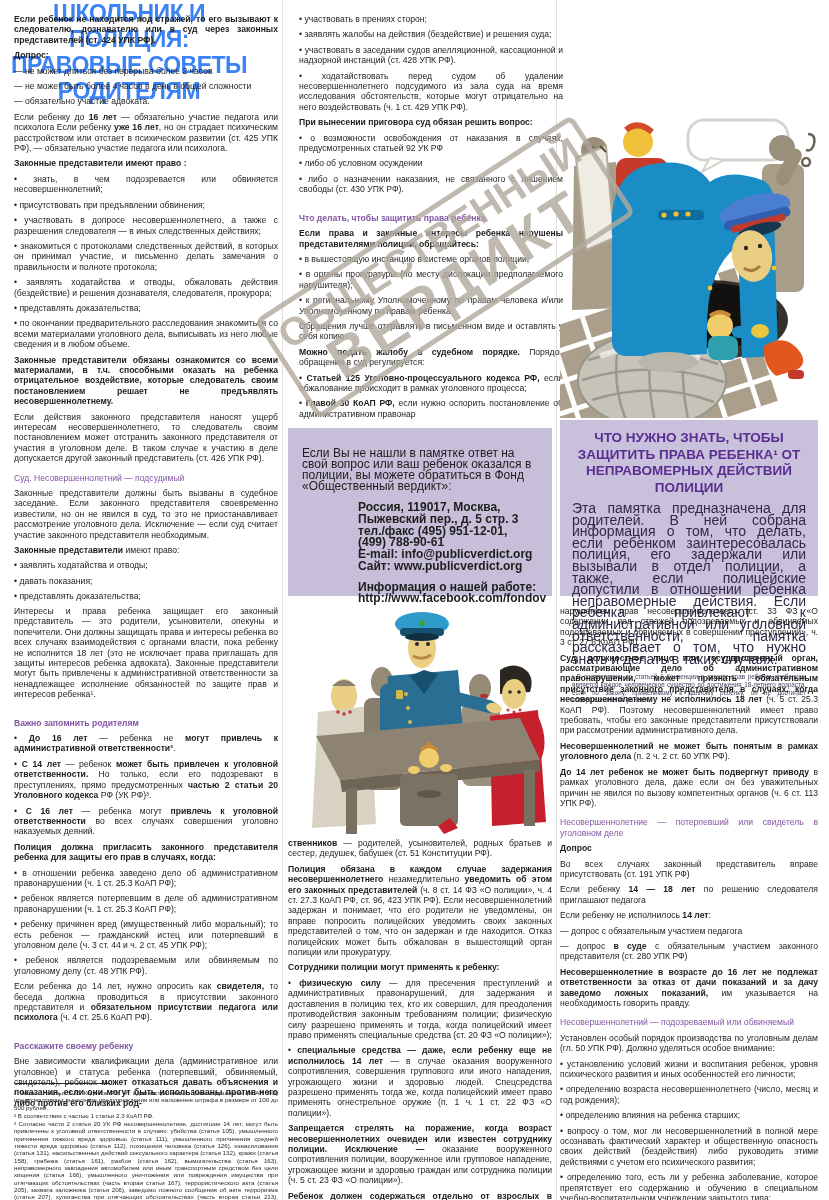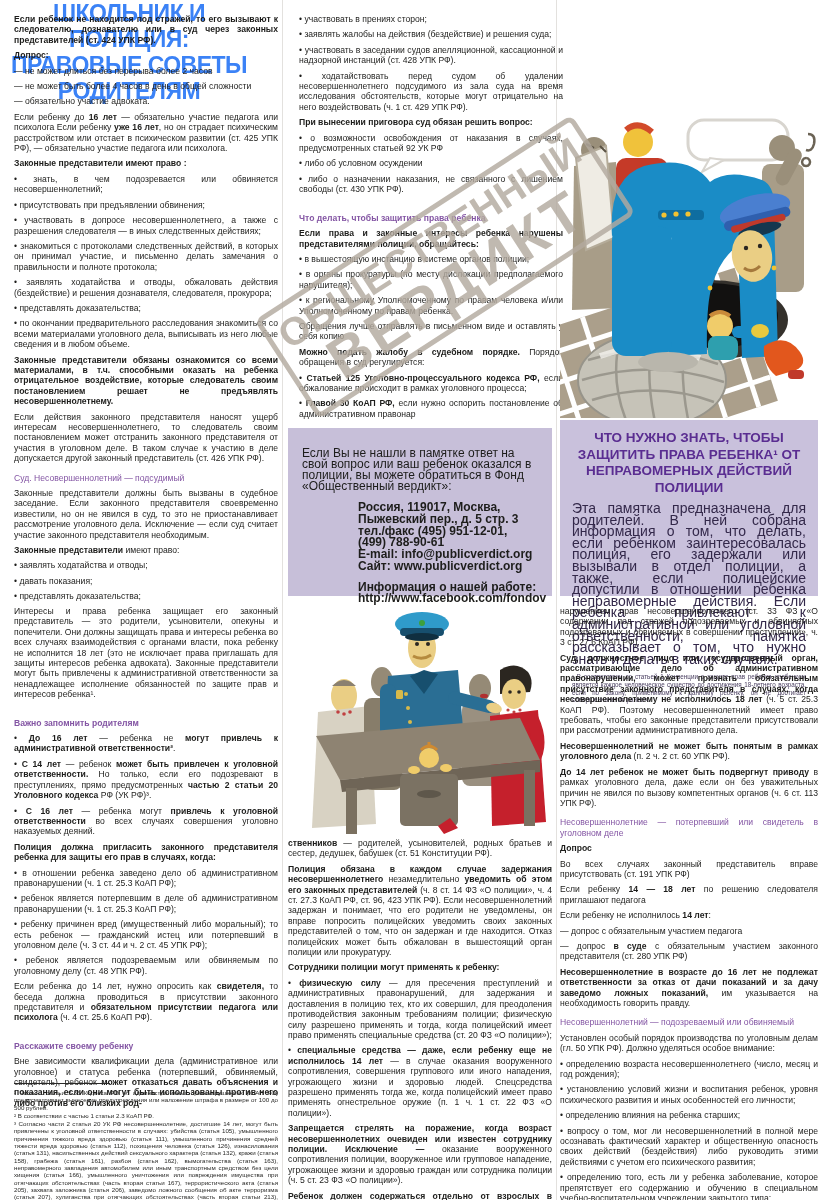--- a/index.html
+++ b/index.html
@@ -343,22 +343,22 @@
       <div class="blk hr">Несовершеннолетние — потерпевший или свидетель в уголовном деле</div>
       <div class="blk pb">Допрос</div>
       <div class="blk p">Во всех случаях законный представитель вправе присутствовать (ст. 191 УПК РФ)</div>
       <div class="blk p">Если ребенку <b>14 — 18 лет</b> по решению следователя приглашают педагога</div>
       <div class="blk p">Если ребенку не исполнилось <b>14 лет</b>:</div>
       <div class="blk p">— допрос с обязательным участием педагога</div>
       <div class="blk p">— допрос <b>в суде</b> с обязательным участием законного представителя (ст. 280 УПК РФ)</div>
       <div class="blk p"><b>Несовершеннолетние в возрасте до 16 лет не подлежат ответственности за отказ от дачи показаний и за дачу заведомо ложных показаний,</b> им указывается на необходимость говорить правду.</div>
       <div class="blk hr">Несовершеннолетний — подозреваемый или обвиняемый</div>
       <div class="blk p">Установлен особый порядок производства по уголовным делам (гл. 50 УПК РФ). Должно уделяться особое внимание:</div>
+      <div class="blk p">• установлению условий жизни и воспитания ребенок, уровня психического развития и иных особенностей его личности;</div>
       <div class="blk p">• определению возраста несовершеннолетнего (число, месяц и год рождения);</div>
-      <div class="blk p">• установлению условий жизни и воспитания ребенок, уровня психического развития и иных особенностей его личности;</div>
       <div class="blk p">• определению влияния на ребенка старших;</div>
       <div class="blk p">• вопросу о том, мог ли несовершеннолетний в полной мере осознавать фактический характер и общественную опасность своих действий (бездействия) либо руководить этими действиями с учетом его психического развития;</div>
       <div class="blk p">• определению того, есть ли у ребенка заболевание, которое препятствует его содержанию и обучению в специальном учебно-воспитательном учреждении закрытого типа;</div>
     </div>
 
   <div class="stamp">
     <div class="s1">ОБЩЕСТВЕННЫЙ</div>
     <div class="s2">ВЕРДИКТ</div>
   </div>
 

